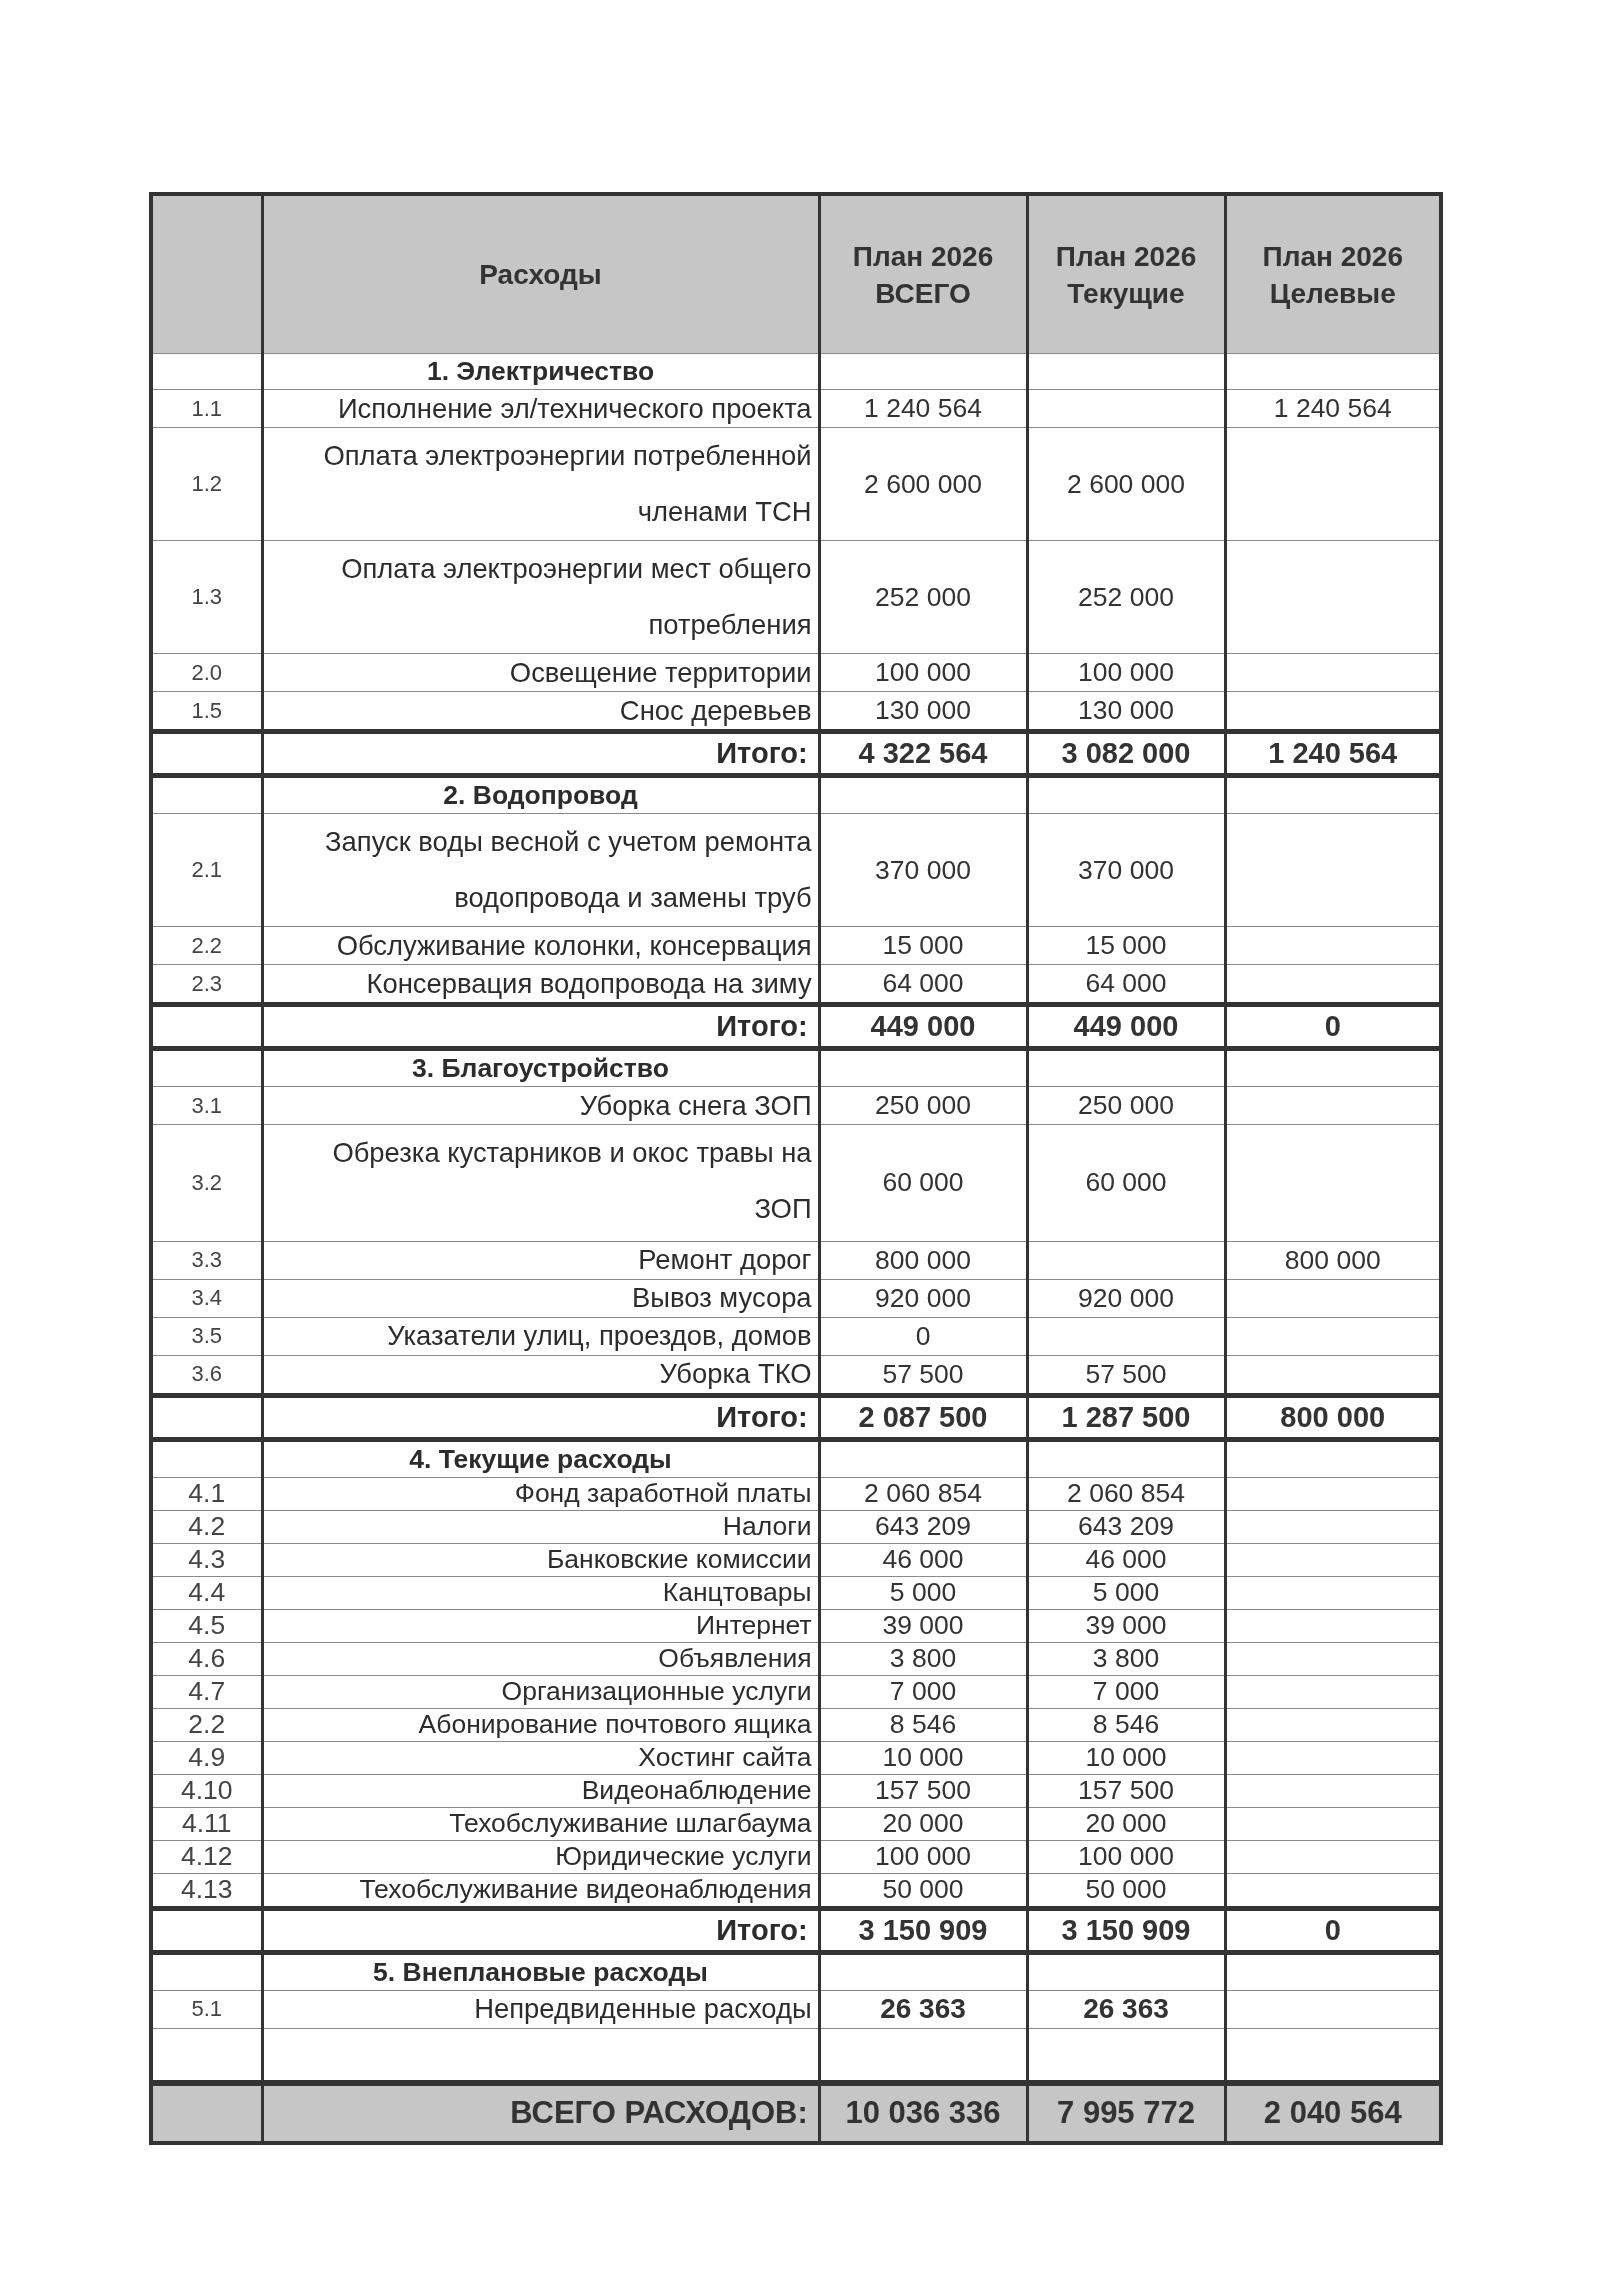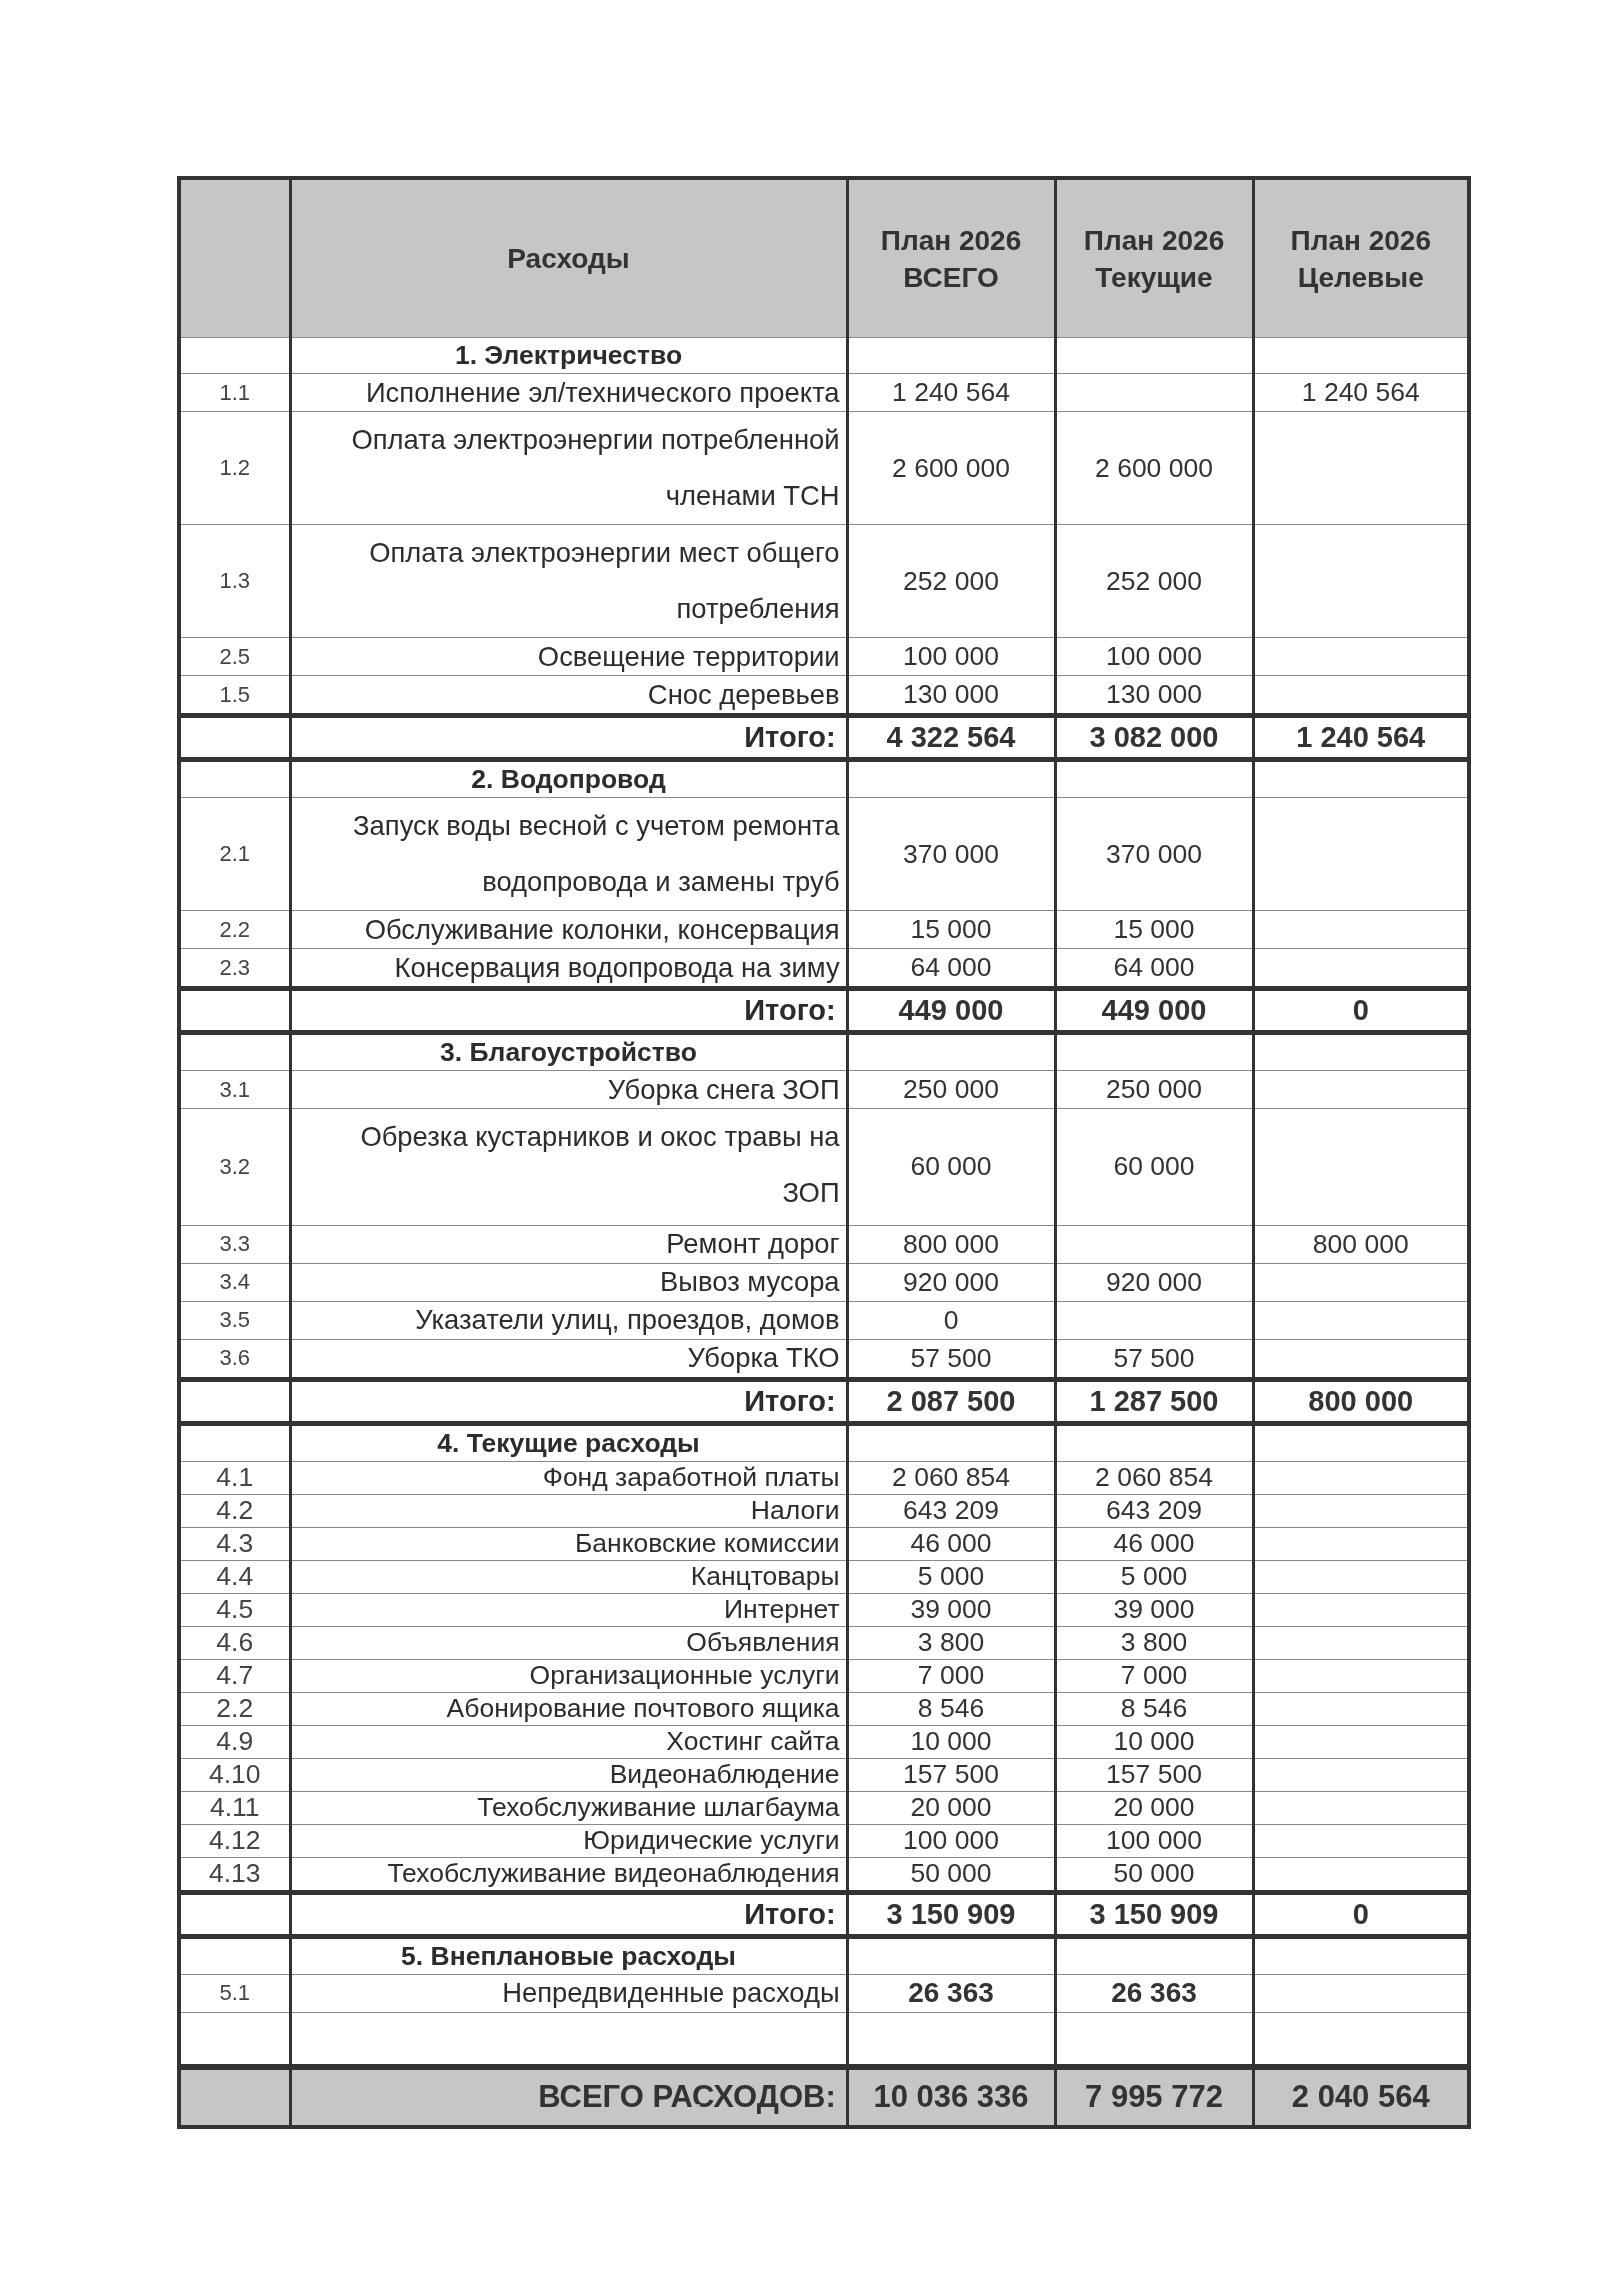--- a/index.html
+++ b/index.html
@@ -2,25 +2,24 @@
 <html><head>
 <meta charset="utf-8">
 <style>
   html, body { margin: 0; padding: 0; }
   body {
     width: 1622px; height: 2292px; background: #ffffff; position: relative;
     font-family: "Liberation Sans", "DejaVu Sans", sans-serif; color: #2a2a2a;
   }
   .page { position: absolute; left: 0; top: 0; width: 1622px; height: 2292px; }
   table.budget {
-    position: absolute; left: 149px; top: 176px;
+    position: absolute; left: 149px; top: 192px;
     border-collapse: collapse; table-layout: fixed;
     width: 1289px;
     border: 4.9px solid #333;
-    margin-left: 28px;
   }
   table.budget td, table.budget th {
     border-left: 3.9px solid #333; border-right: 3.9px solid #333;
     border-top: 1.5px solid #8a8a8a; border-bottom: 1.5px solid #8a8a8a;
     padding: 0 5.9px; overflow: hidden; white-space: nowrap;
   }
   col.c-num { width: 111px; }
   col.c-desc { width: 557px; }
   col.c-total { width: 208px; }
   col.c-cur { width: 198px; }
@@ -120,21 +119,21 @@
       <td class="val"></td>
     </tr>
     <tr class="item tall">
       <td class="num">1.3</td>
       <td class="desc">Оплата электроэнергии мест общего потребления</td>
       <td class="val">252 000</td>
       <td class="val">252 000</td>
       <td class="val"></td>
     </tr>
     <tr class="item">
-      <td class="num">2.5</td>
+      <td class="num">2.0</td>
       <td class="desc">Освещение территории</td>
       <td class="val">100 000</td>
       <td class="val">100 000</td>
       <td class="val"></td>
     </tr>
     <tr class="item">
       <td class="num">1.5</td>
       <td class="desc">Снос деревьев</td>
       <td class="val">130 000</td>
       <td class="val">130 000</td>

